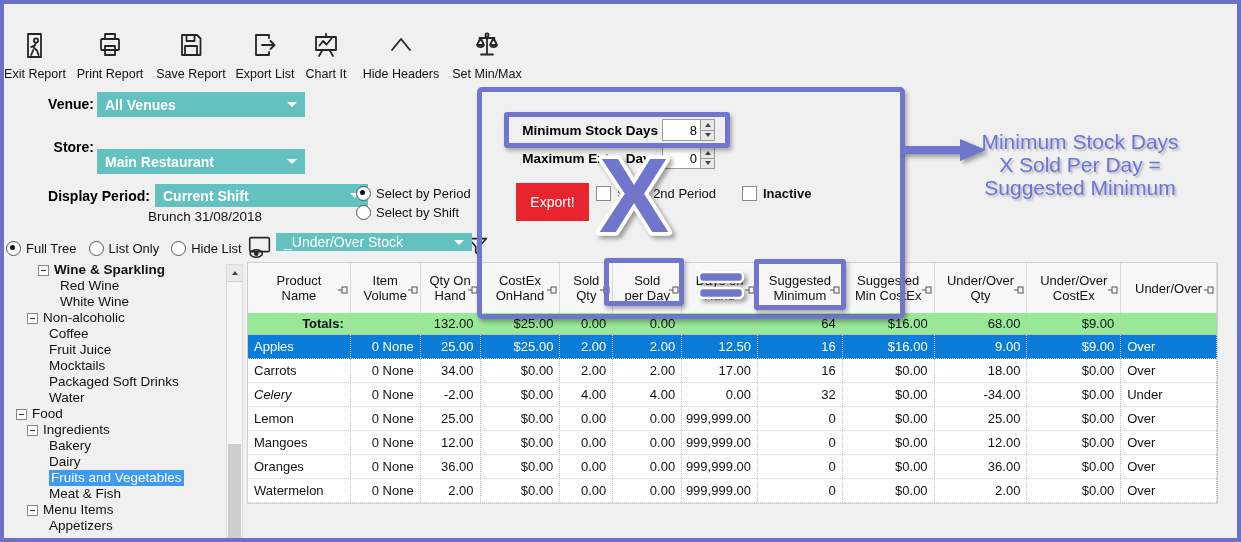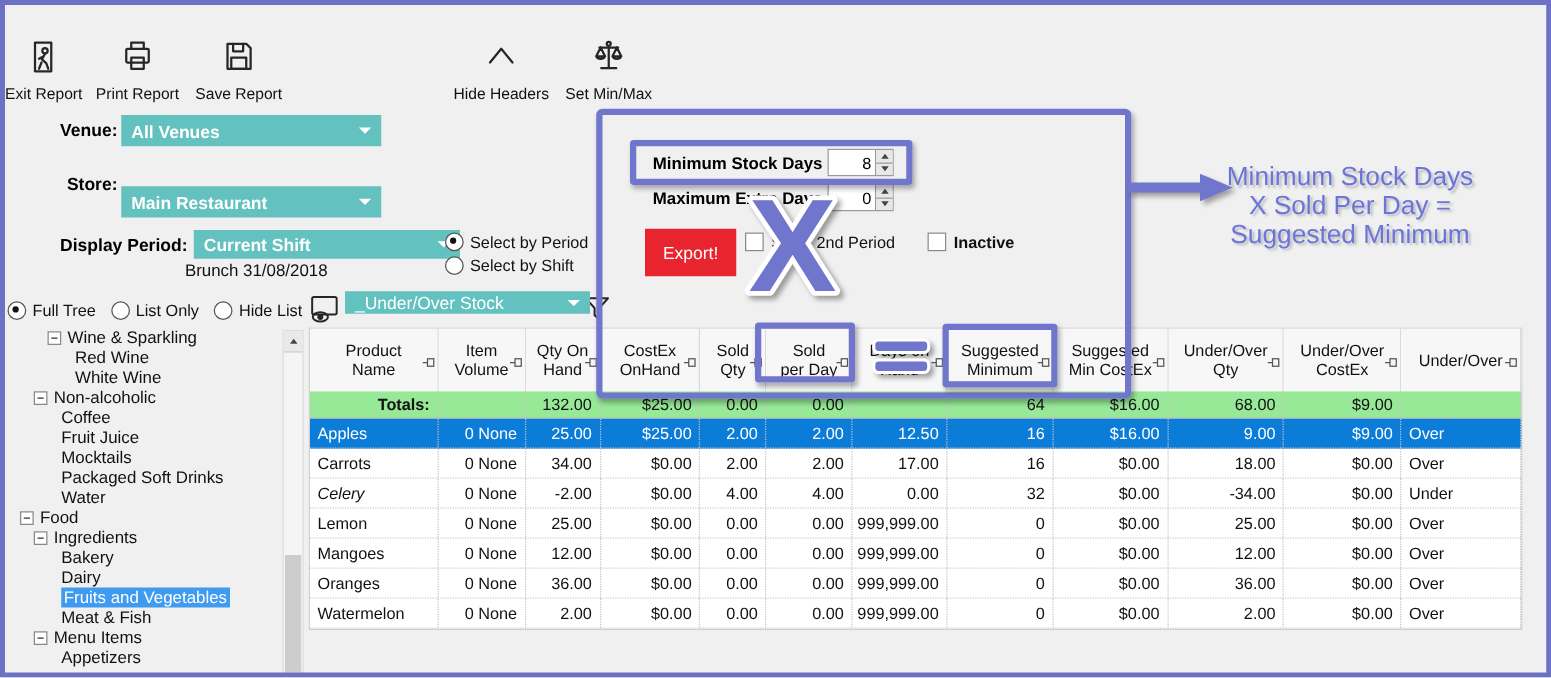--- a/index.html
+++ b/index.html
@@ -99,20 +99,35 @@
     <span class="tlabel">Print Report</span>
   </div>
   <div class="tbtn" style="left:156px;width:70px">
     <span><svg width="30" height="30" viewBox="0 0 30 30">
           <path d="M6 5 h15 l3.5 3.5 V25 H6 z"></path>
           <path d="M10.5 5 v6 h8 V5"></path>
           <rect x="9" y="16" width="12" height="9"></rect>
         </svg></span>
     <span class="tlabel">Save Report</span>
   </div>
+  <div class="tbtn" style="left:230px;width:70px">
+    <span><svg width="30" height="30" viewBox="0 0 30 30">
+          <path d="M19 8 V5 H6 v20 h13 v-3"></path>
+          <path d="M12 15 h12 M20.5 11 l4 4 -4 4"></path>
+        </svg></span>
+    <span class="tlabel">Export List</span>
+  </div>
+  <div class="tbtn" style="left:291px;width:70px">
+    <span><svg width="30" height="30" viewBox="0 0 30 30">
+          <rect x="5" y="7" width="20" height="13"></rect>
+          <path d="M8.5 15.5 l3.5 -4.5 3.5 3.5 5 -6"></path>
+          <path d="M15 4 v3 M11.5 20 l-3.5 6 M18.5 20 l3.5 6"></path>
+        </svg></span>
+    <span class="tlabel">Chart It</span>
+  </div>
   <div class="tbtn" style="left:361px;width:80px">
     <span><svg width="30" height="30" viewBox="0 0 30 30">
           <path d="M6 20 L15 9 24 20"></path>
         </svg></span>
     <span class="tlabel">Hide Headers</span>
   </div>
   <div class="tbtn" style="left:450px;width:74px">
     <span><svg width="30" height="30" viewBox="0 0 30 30">
           <circle cx="15" cy="5" r="1.6"></circle>
           <path d="M15 7 v17 M9 24.5 h12 M7.5 8 h15"></path>
@@ -202,21 +217,21 @@
       <div class="radio">
         <span class="rdot"></span>
         <span>List Only</span>
       </div>
       <div class="radio">
         <span class="rdot"></span>
         <span>Hide List</span>
       </div>
     </div>
   <div class="tree">
-      <div class="titem" style="padding-left: 32px;">
+      <div class="titem" style="padding-left: 32px; font-weight: bold;">
         <span class="expander"></span>
         <span class="tlab">Wine &amp; Sparkling</span>
       </div>
       <div class="titem" style="padding-left: 54px;">
         <span class="tlab">Red Wine</span>
       </div>
       <div class="titem" style="padding-left: 54px;">
         <span class="tlab">White Wine</span>
       </div>
       <div class="titem" style="padding-left: 21px;">

